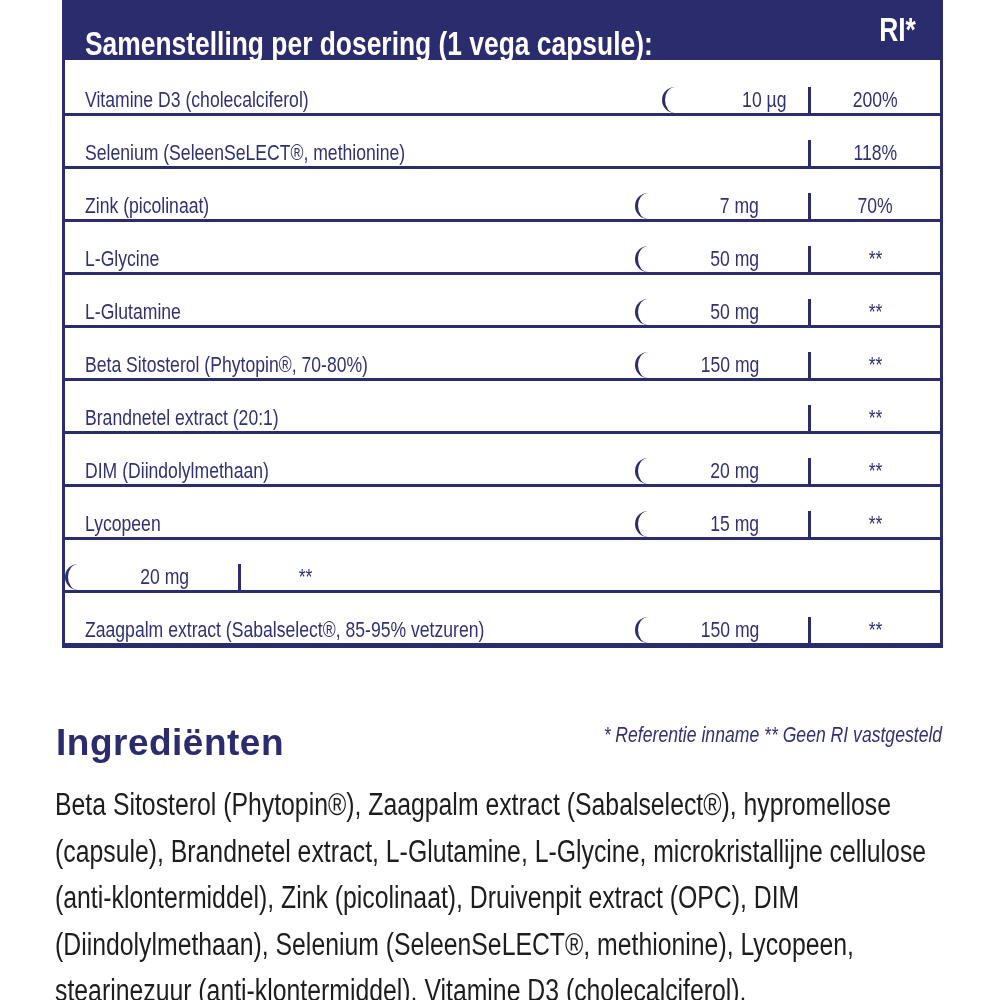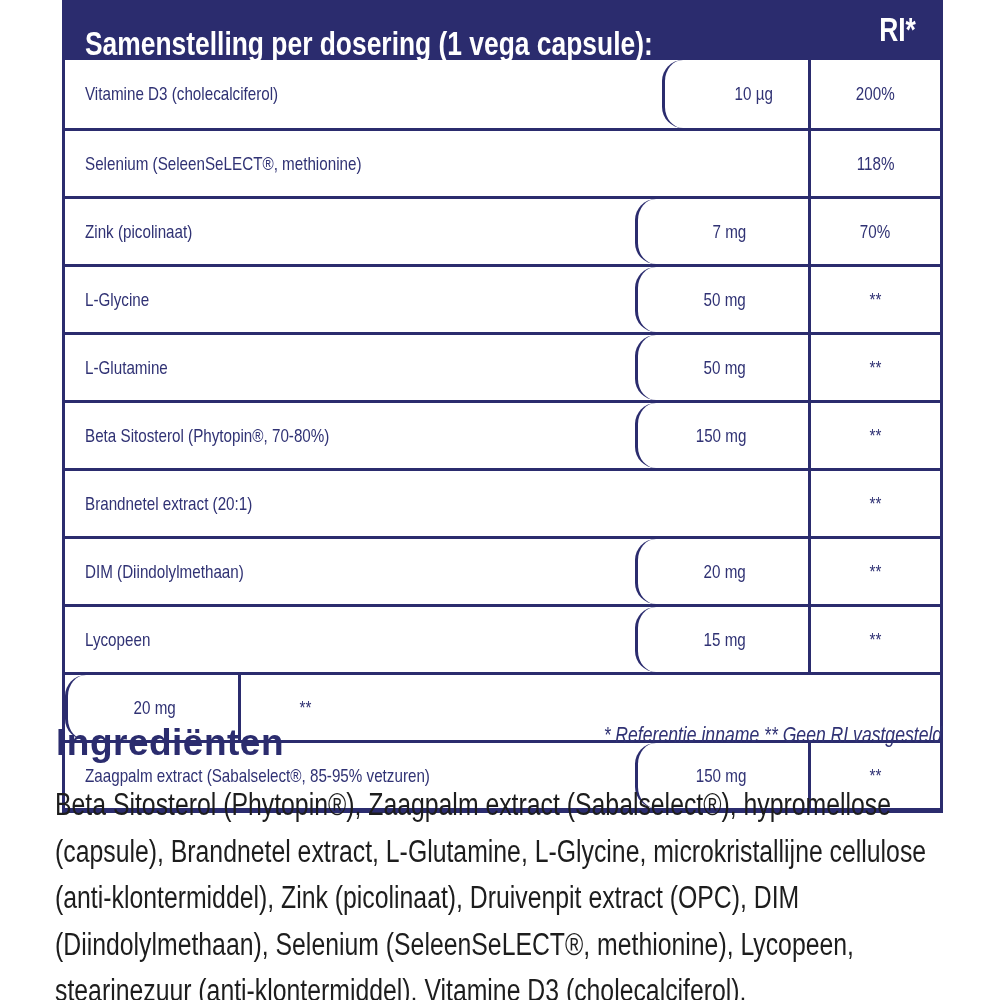--- a/index.html
+++ b/index.html
@@ -31,41 +31,42 @@
     background: var(--navy);
     color: #ffffff;
     font-weight: bold;
     font-size: 33px;
   }
   .th-title { flex: 1; padding-left: 20px; margin-top: 28px; }
   .th-ri { padding-right: 24px; }
 
   .trow {
     display: flex;
-    height: 68px;
+    height: 53px;
     box-sizing: border-box;
     color: var(--tblText);
-    font-size: 19px;
+    font-size: 22px;
+    align-items: flex-end;
   }
   .trow + .trow { border-top: 3px solid var(--navy); gap: 27px; }
   .c-name {
     flex: 1;
     display: flex;
     align-items: center;
     padding-left: 20px;
     overflow: visible;
   }
   .c-amt {
     width: 146px;
     box-sizing: border-box;
     border-left: 3px solid var(--navy);
     display: flex;
     align-items: center;
     justify-content: flex-end;
-    padding-right: 35px;
+    padding-right: 22px;
     border-radius: 21px;
   }
   .c-ri {
     width: 132px;
     box-sizing: border-box;
     border-left: 3px solid var(--navy);
     display: flex;
     align-items: center;
     justify-content: center;
   }

